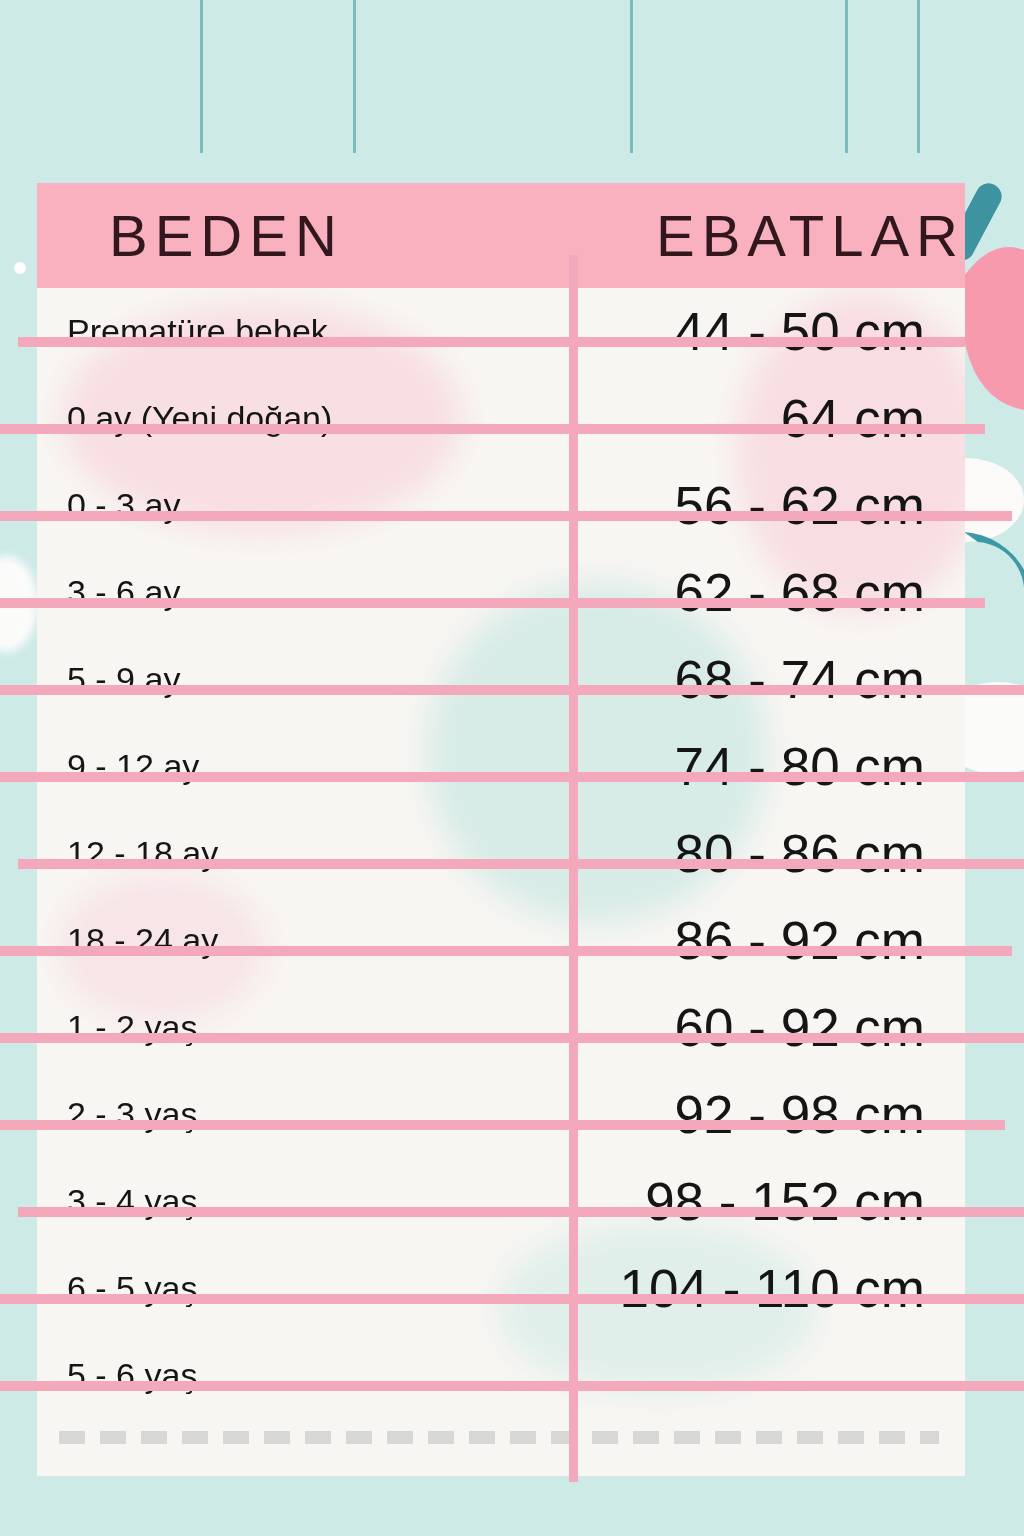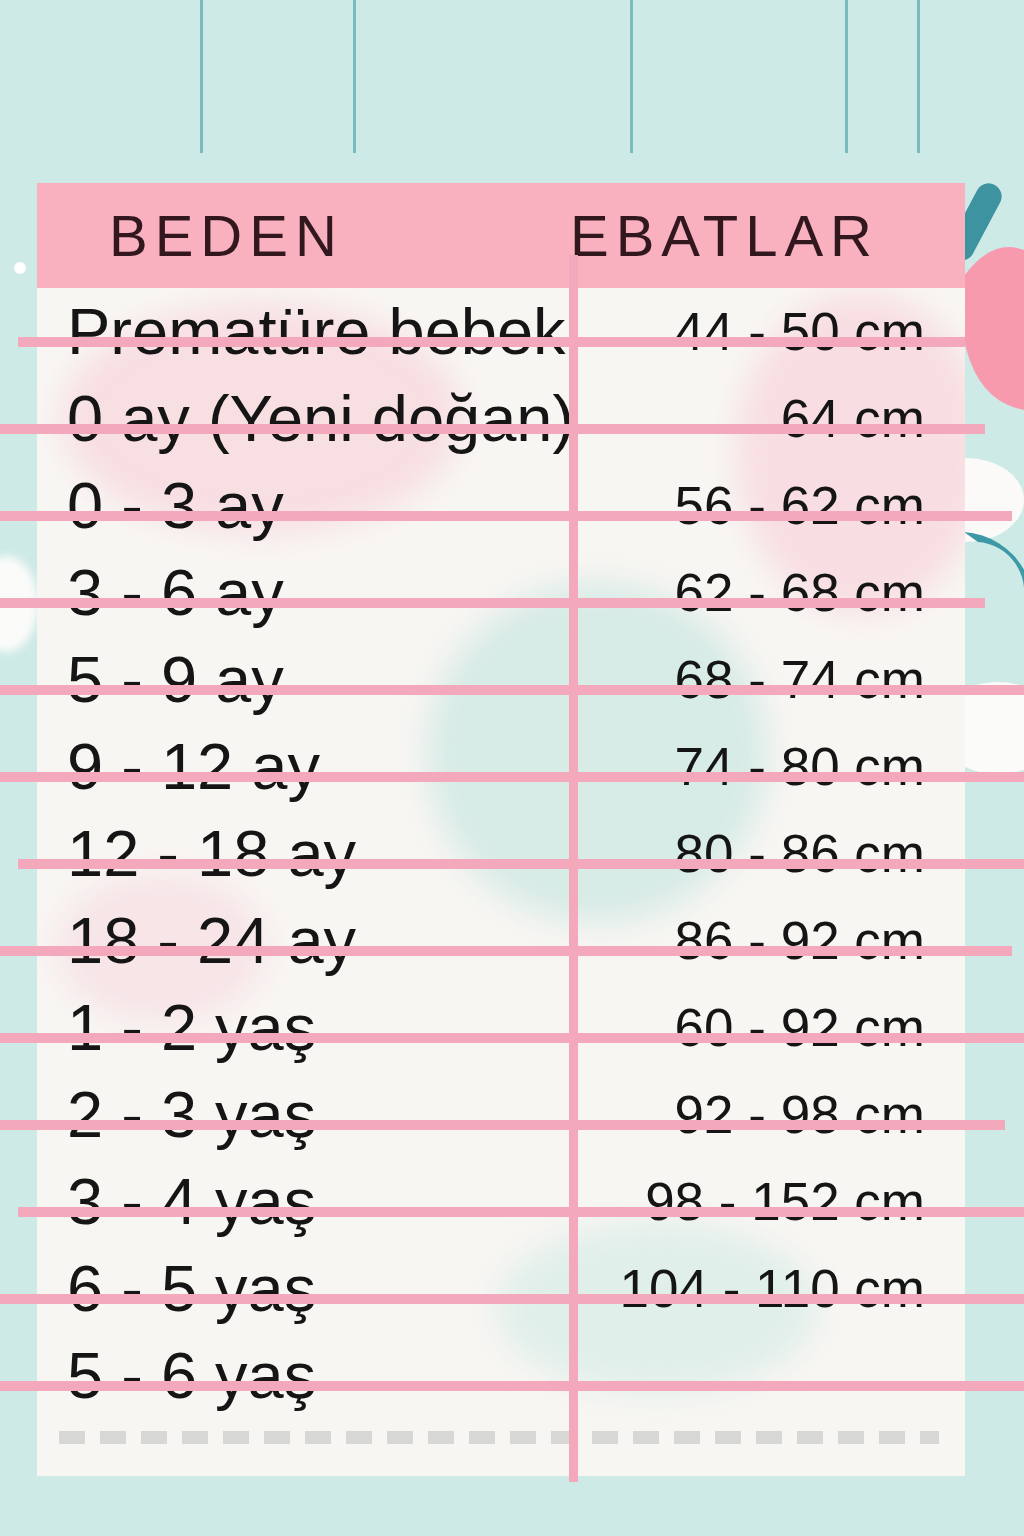--- a/index.html
+++ b/index.html
@@ -28,24 +28,24 @@
   .inner-blob{position:absolute; border-radius:50%; filter:blur(16px); z-index:0; pointer-events:none;}
   #table-header{
     position:relative; display:grid; grid-template-columns:533px 1fr;
     height:105px; background:var(--header-pink); align-items:center; z-index:1;
   }
   .header-cell{
     font-size:58px; letter-spacing:7px; color:var(--header-text);
     font-weight:500; white-space:nowrap;
   }
   .header-cell.size{padding-left:72px;}
-  .header-cell.dims{text-align:left;}
+  .header-cell.dims{text-align:right;}
   #rows{position:relative; z-index:1;}
   .row{display:grid; grid-template-columns:533px 1fr; height:87px; align-items:center;}
-  .cell-size{padding-left:30px; font-size:65px; color:var(--text); white-space:nowrap;}
+  .cell-size{padding-left:30px; font-size:34px; color:var(--text); white-space:nowrap;}
   .cell-range{text-align:right; padding-right:40px; font-size:53px; color:var(--text); white-space:nowrap;}
   .row-empty{height:57px;}
   .artifact{
     position:absolute; left:22px; top:12px; width:880px; height:13px; opacity:.16;
     background:repeating-linear-gradient(90deg,#2c3a3e 0 26px,transparent 26px 41px);
   }
   
   .hline{position:absolute; height:10px; background:var(--line-pink); z-index:3;}
   #col-divider{position:absolute; left:569px; top:255px; width:9px; height:1227px; background:var(--line-pink); z-index:3;}
 </style>

